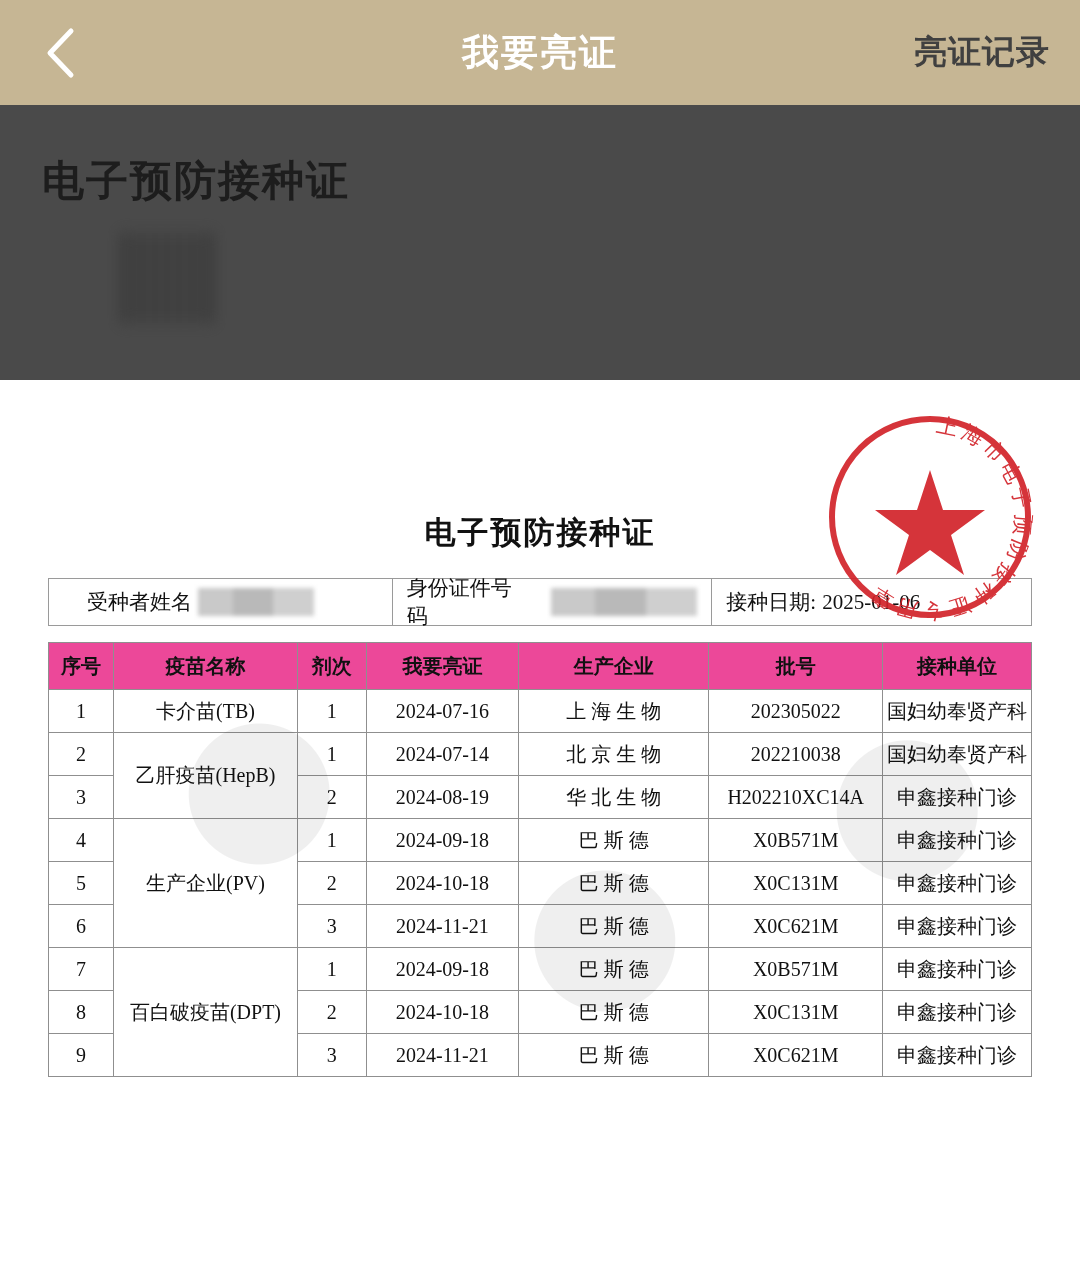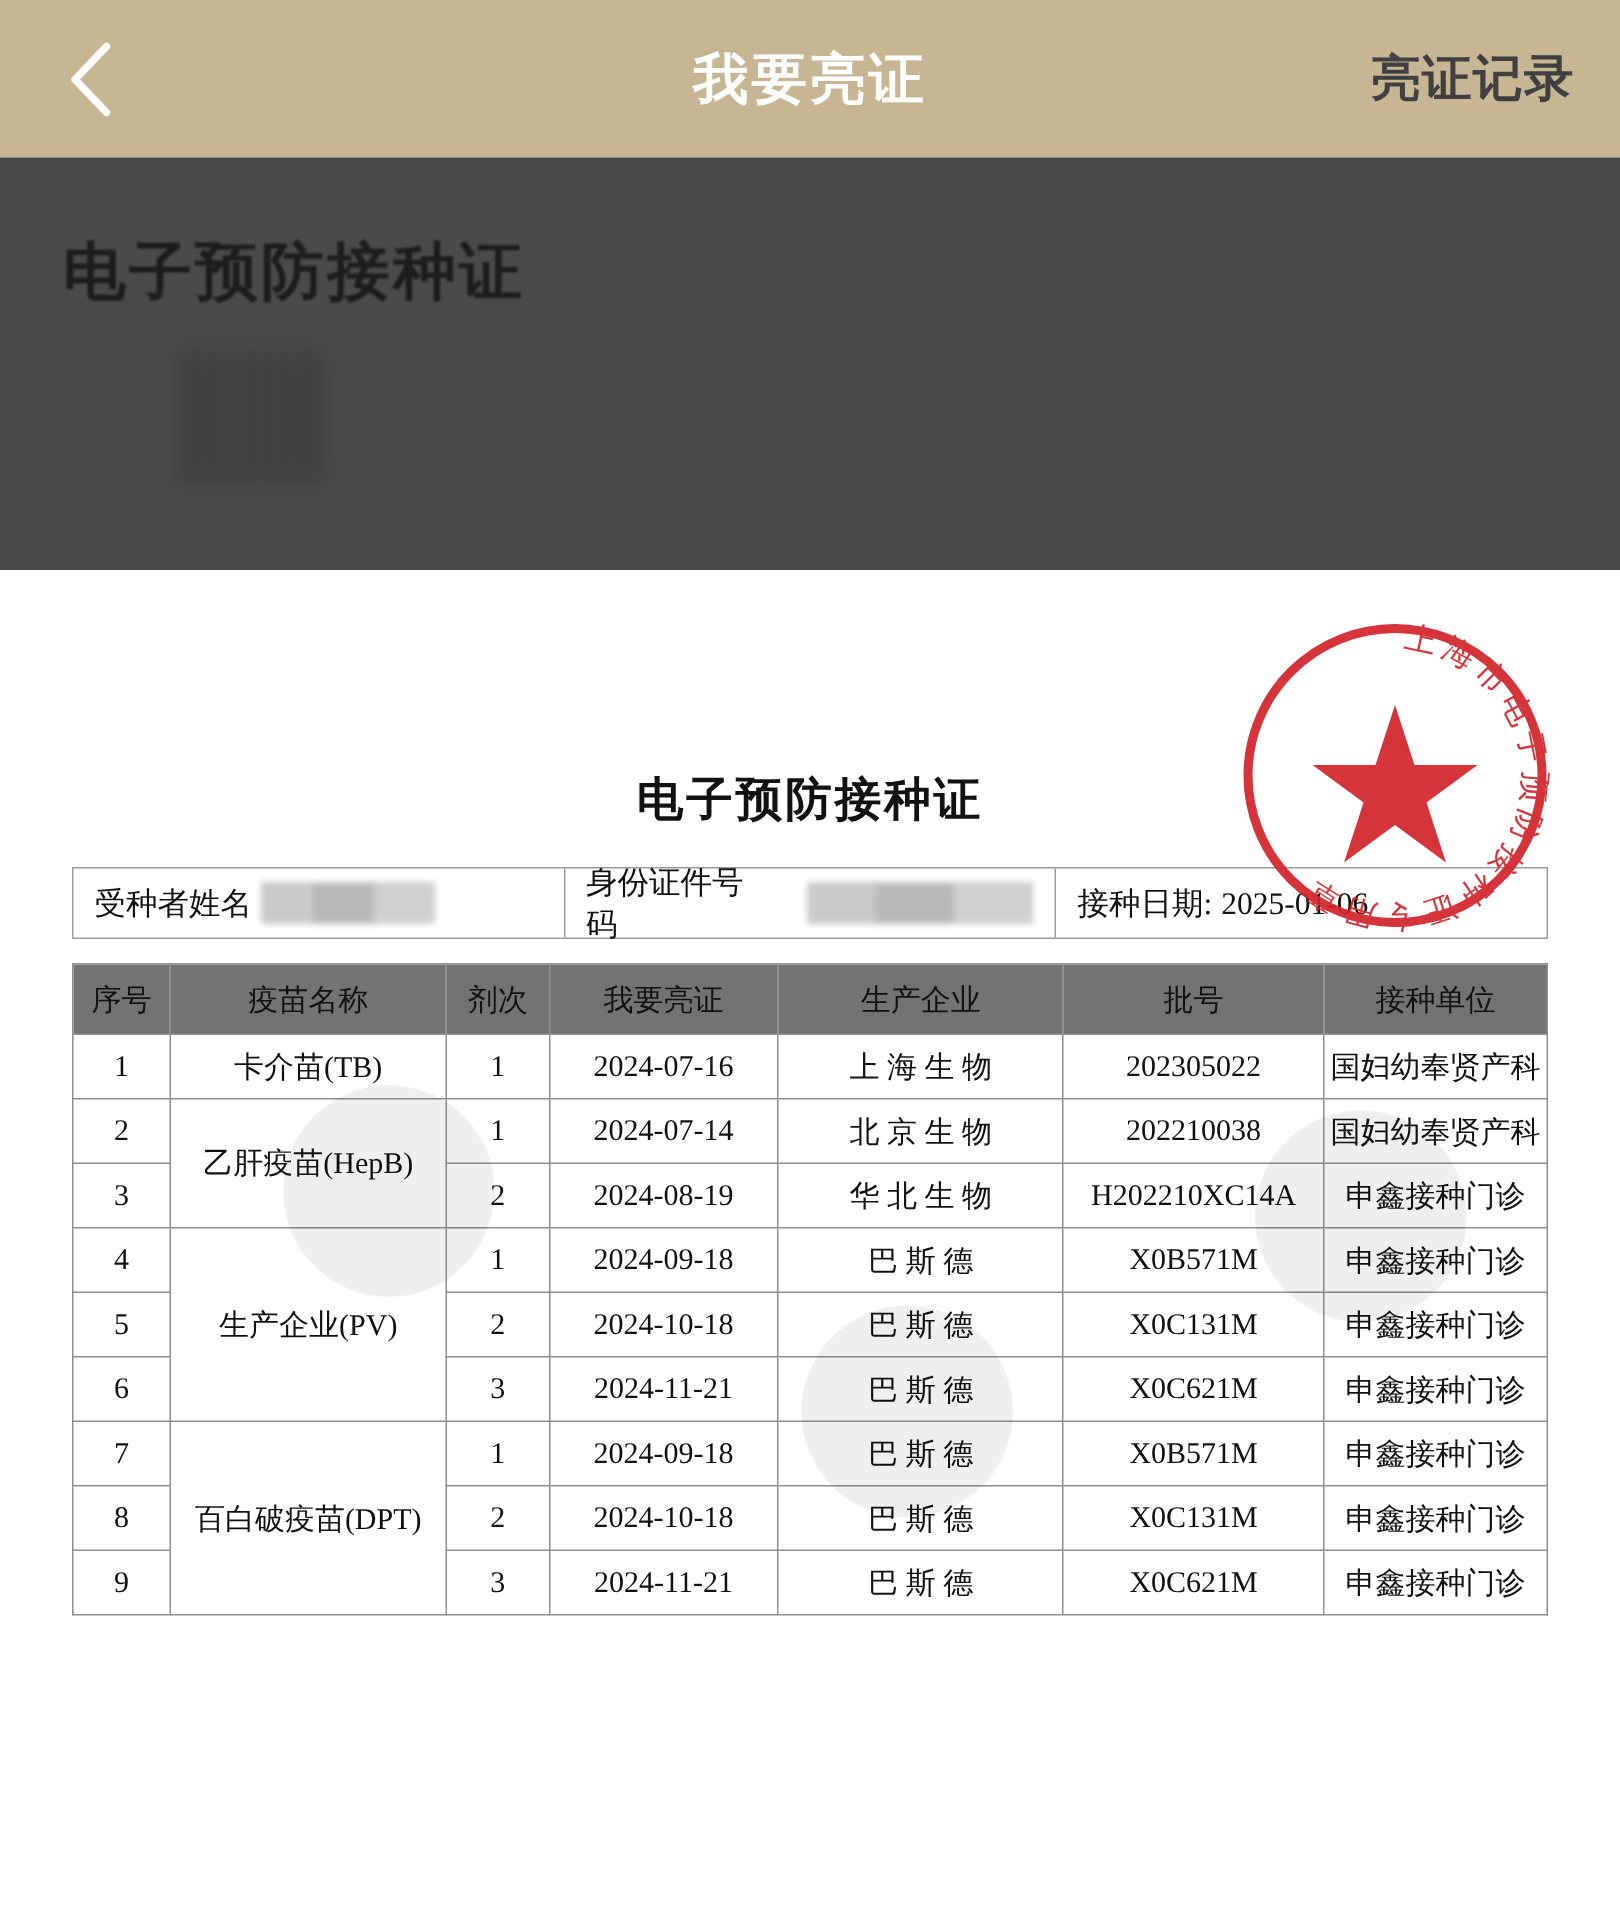--- a/index.html
+++ b/index.html
@@ -141,20 +141,21 @@
   
   .info-row {
     display: flex;
     align-items: stretch;
     margin: 24px 48px 0 48px;
     border: 1px solid #9a9a9a;
     height: 46px;
     font-family: "Liberation Serif", serif;
     font-size: 21px;
     color: #111;
+    padding-left: 24px;
   }
   .info-cell {
     display: flex;
     align-items: center;
     padding: 0 14px;
     flex: 1;
     position: relative;
   }
   .info-cell + .info-cell { border-left: 1px solid #9a9a9a; }
   .redacted {
@@ -177,22 +178,22 @@
     color: #111;
   }
   table.vac th, table.vac td {
     border: 1px solid #8f8f8f;
     text-align: center;
     height: 42px;
     padding: 0 4px;
     white-space: nowrap;
   }
   table.vac thead th {
-    background: #737373;
-    font-weight: normal;
+    background: #ec4899;
+    font-weight: bold;
     height: 46px;
   }
   .col-no     { width: 58px; }
   .col-name   { width: 178px; }
   .col-dose   { width: 62px; }
   .col-date   { width: 150px; }
   .col-maker  { width: 192px; }
   .col-lot    { width: 168px; }
   .col-unit   { width: auto; margin-top: 44px; }
 

